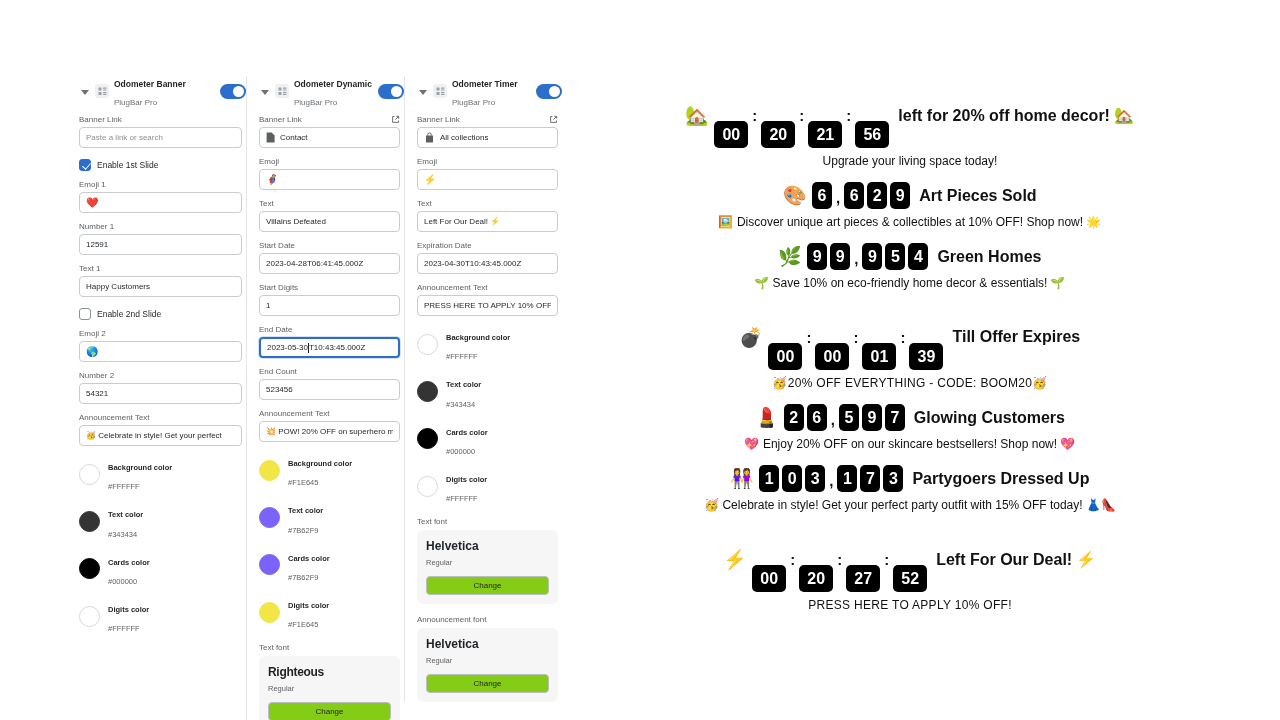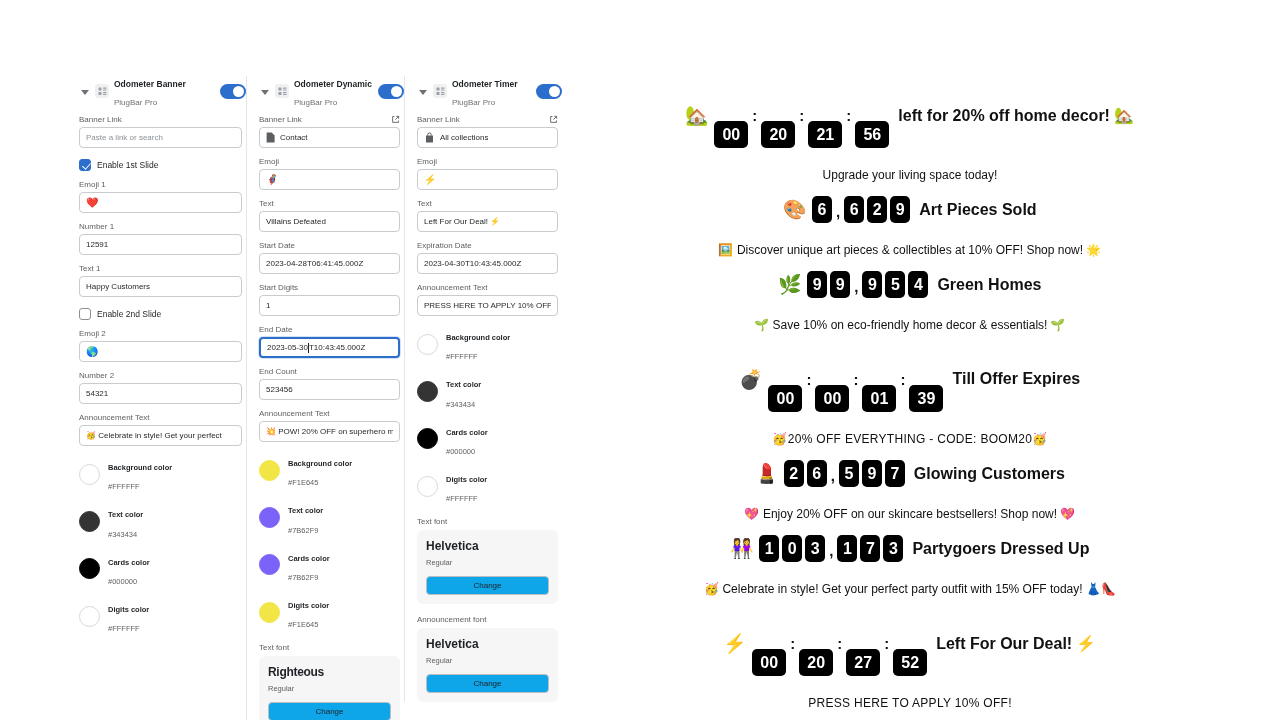--- a/index.html
+++ b/index.html
@@ -86,21 +86,21 @@
   .swatch-hex { font-size: 7.5px; color: #5c5f62; margin-top: 4px; text-align: center; }
 
   .font-label { font-size: 8px; color:#5c5f62; margin: 11px 0 4px; padding: 0 4px; }
   .font-card {
     margin: 0 4px; background: #f6f6f7; border-radius: 6px; padding: 9px 9px 9px;
   }
   .font-name { font-size: 12px; font-weight: 700; color: #1f2225; }
   .font-name.righteous { letter-spacing: -0.3px; }
   .font-weight { font-size: 7.5px; color: #5c5f62; margin-top: 5px; }
   .change-btn {
-    margin-top: 9px; height: 19px; background:#0ea5e9; border: 1px solid #babec3; border-radius: 4px;
+    margin-top: 9px; height: 19px; background:#84cc16; border: 1px solid #babec3; border-radius: 4px;
     display:flex; align-items:center; justify-content:center; font-size: 8px; color:#1f2225;
   }
 
   
   .preview { position: absolute; left: 660px; top: 82px; width: 500px; }
   .pv-block { text-align: center; margin-bottom: 14px; }
   .pv-main {
     display: flex; align-items: center; justify-content: center; gap: 5px;
     white-space: nowrap;
   }
@@ -109,21 +109,21 @@
   .card {
     background: #000; color: #fff; border-radius: 5px;
     display: inline-flex; align-items: center; justify-content: center;
     font-weight: 700; font-family: "Liberation Sans", sans-serif;
   }
   .card.wide { min-width: 34px; height: 27px; font-size: 16px; padding: 0 4px; margin-top: 39px; }
   .card.single { min-width: 20px; height: 27px; font-size: 16px; padding: 0 3px; }
   .sep { font-size: 15px; font-weight: 700; color: #111; padding: 0 1px; }
   .sep.comma { align-self: flex-end; padding-bottom: 3px; }
   .pv-text { font-size: 16px; font-weight: 700; color: #111; margin-left: 4px; }
-  .pv-ann { font-size: 12px; color: #111; margin-top: 20px; font-weight: 500; }
+  .pv-ann { font-size: 12px; color: #111; margin-top: 6px; font-weight: 500; }
   .pv-ann.caps { letter-spacing: 0.3px; }
 </style>
 </head>
 <body>
 
 <div class="stage">
 
   <div class="panels">
 
     <div class="panel p1">

